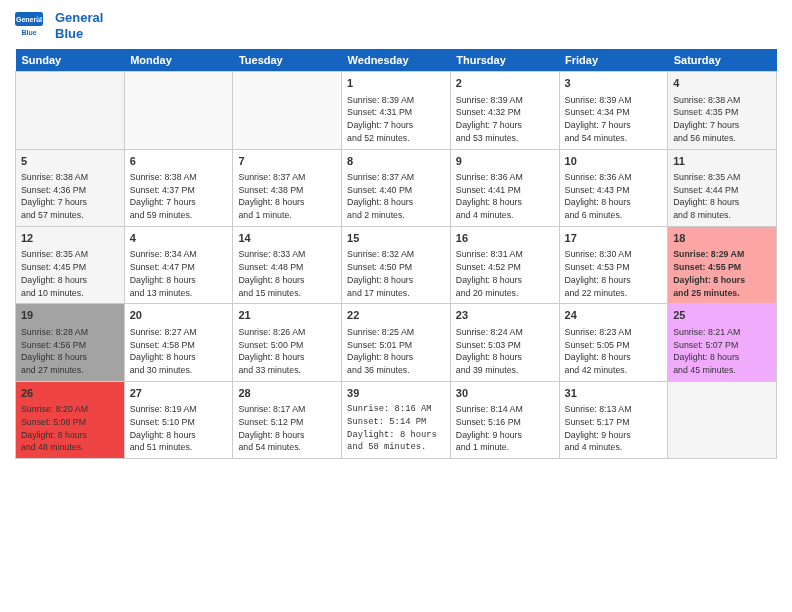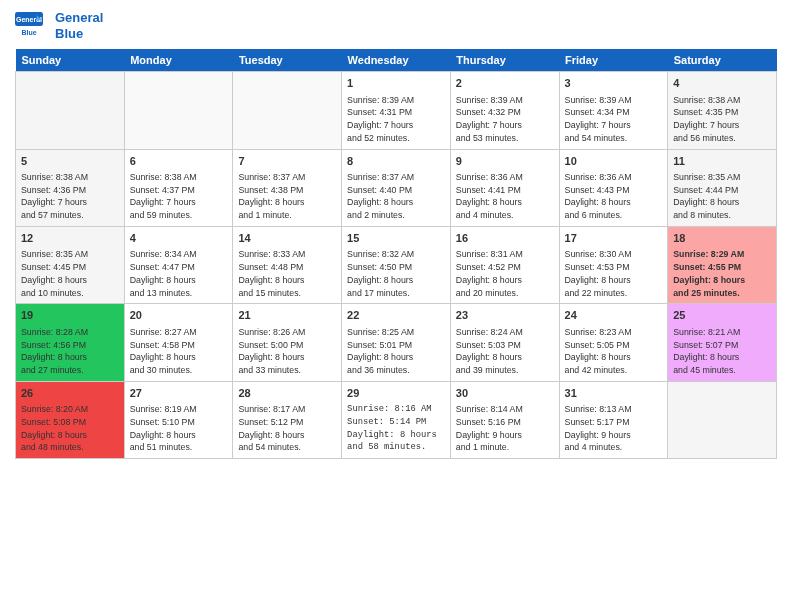--- a/index.html
+++ b/index.html
@@ -254,21 +254,21 @@
         </td>
         <td style="background-color: #fca5a5;">
           <span class="day-num">18</span>
           <div class="cell-content" style="white-space: pre-line; font-weight: bold;">Sunrise: 8:29 AM
 Sunset: 4:55 PM
 Daylight: 8 hours
 and 25 minutes.</div>
         </td>
       </tr>
       <tr>
-        <td style="background-color: #22c55e;">
+        <td style="background-color: #a3a3a3;">
           <span class="day-num">19</span>
           <div class="cell-content" style="white-space: pre-line;">Sunrise: 8:28 AM
 Sunset: 4:56 PM
 Daylight: 8 hours
 and 27 minutes.</div>
         </td>
         <td>
           <span class="day-num">20</span>
           <div class="cell-content" style="white-space: pre-line;">Sunrise: 8:27 AM
 Sunset: 4:58 PM
@@ -327,21 +327,21 @@
 and 51 minutes.</div>
         </td>
         <td>
           <span class="day-num">28</span>
           <div class="cell-content" style="white-space: pre-line;">Sunrise: 8:17 AM
 Sunset: 5:12 PM
 Daylight: 8 hours
 and 54 minutes.</div>
         </td>
         <td>
-          <span class="day-num">29</span>
+          <span class="day-num">39</span>
           <div class="cell-content" style="white-space: pre-line; font-family: Liberation Mono, monospace;">Sunrise: 8:16 AM
 Sunset: 5:14 PM
 Daylight: 8 hours
 and 58 minutes.</div>
         </td>
         <td>
           <span class="day-num">30</span>
           <div class="cell-content" style="white-space: pre-line;">Sunrise: 8:14 AM
 Sunset: 5:16 PM
 Daylight: 9 hours

